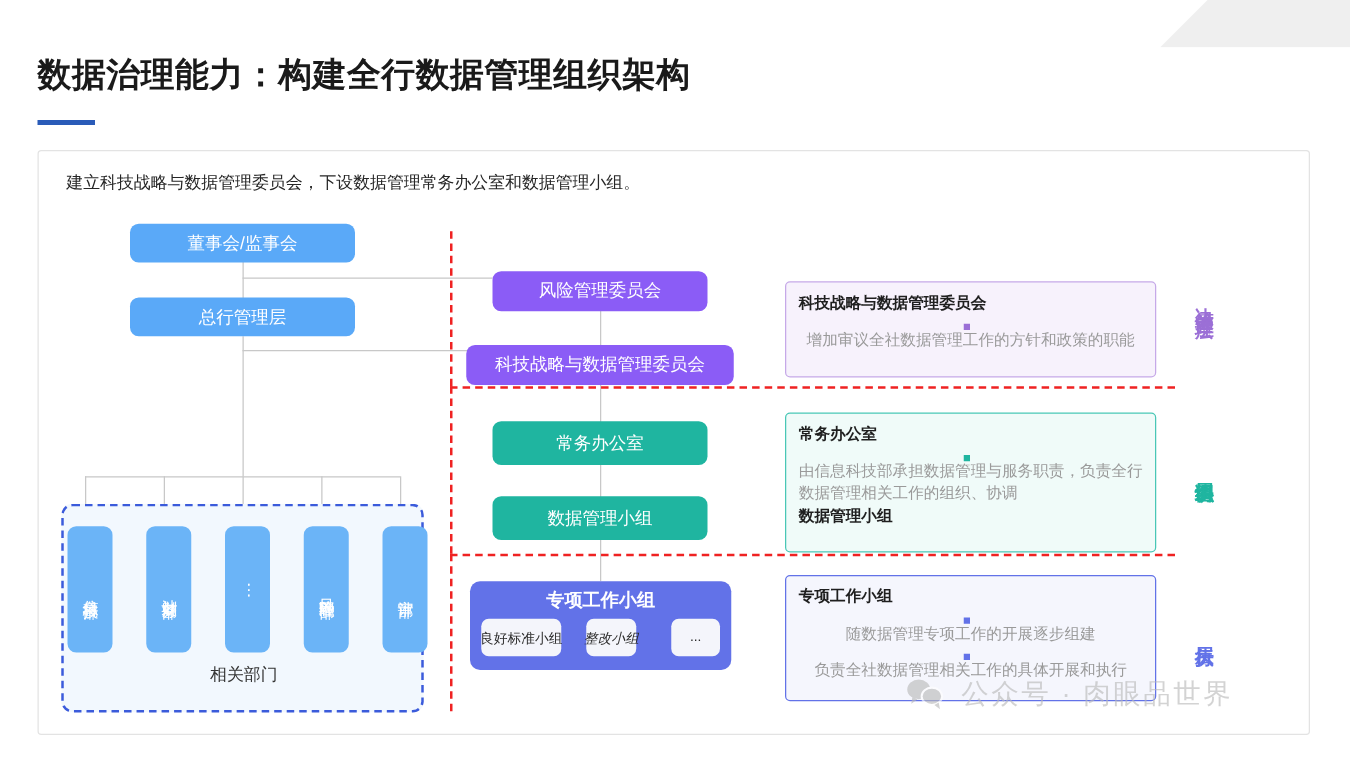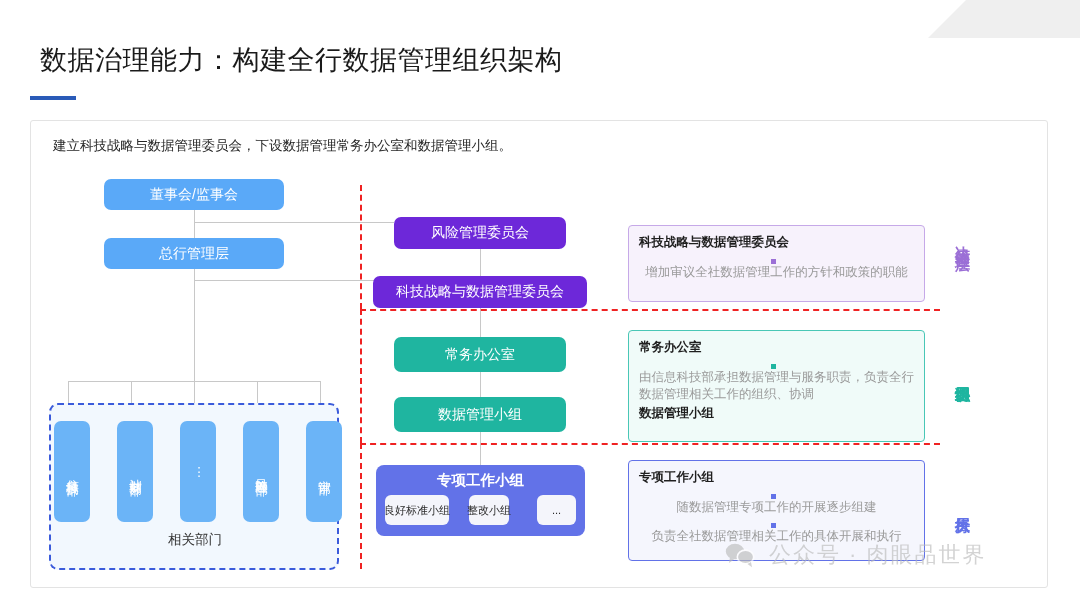--- a/index.html
+++ b/index.html
@@ -14,22 +14,22 @@
   
   .corner-deco {
     position: absolute; top: 0; right: 0;
     width: 190px; height: 38px;
     background: #efefef;
     clip-path: polygon(38px 100%, 76px 0, 100% 0, 100% 100%);
   }
 
   
   .page-title {
-    position: absolute; left: 40px; top: 42px;
-    font-size: 27px; font-weight: normal; color: #1a1a1a;
+    position: absolute; left: 30px; top: 42px;
+    font-size: 27px; font-weight: bold; color: #1a1a1a;
     letter-spacing: 0.5px;
     white-space: nowrap;
   }
   .title-rule {
     position: absolute; left: 30px; top: 96px;
     width: 46px; height: 4px; background: #2a5bb8;
   }
 
   
   .card {
@@ -54,21 +54,21 @@
   
   .pill {
     position: absolute;
     display: flex; align-items: center; justify-content: center;
     border-radius: 7px;
     color: #ffffff;
     font-size: 14px;
     white-space: nowrap;
   }
   .pill.blue  { background: #5aa9f8; }
-  .pill.purple{ background: #6d28d9; }
+  .pill.purple{ background: #8b5cf6; }
   .pill.teal  { background: #1fb5a0; }
 
   
   .dept-wrap {
     position: absolute; left: 18px; top: 282px;
     width: 290px; height: 167px;
     background: #f2f8fe;
     border: 2px dashed #3b5bdb;
     border-radius: 9px;
   }
@@ -233,21 +233,21 @@
   <div class="pill teal" style="left:363px; top:216px; width:172px; height:35px;">
     <span>常务办公室</span>
   </div>
   <div class="pill teal" style="left:363px; top:276px; width:172px; height:35px;">
     <span>数据管理小组</span>
   </div>
 
   <div class="swg">
     <div class="swg-title">专项工作小组</div>
     <div class="swg-chip" style="left:9px; width:64px;">良好标准小组</div>
-    <div class="swg-chip" style="left:93px; width:40px;">整改小组</div>
+    <div class="swg-chip" style="left:93px; width:40px;font-style:italic;">整改小组</div>
     <div class="swg-chip" style="left:161px; width:39px;">...</div>
   </div>
 
   <div class="desc p1">
     <div class="desc-h">科技战略与数据管理委员会</div>
     <div class="bullet-row">
       <span class="bullet-sq"></span>
       <span class="bullet-tx">增加审议全社数据管理工作的方针和政策的职能</span>
     </div>
   </div>

